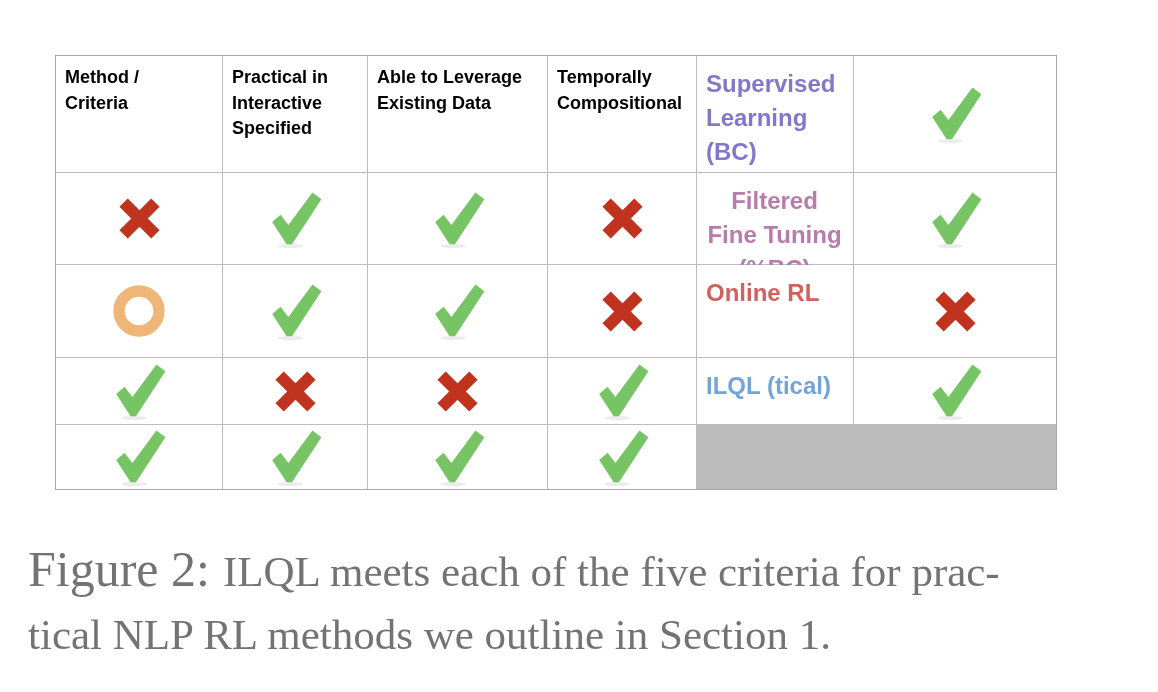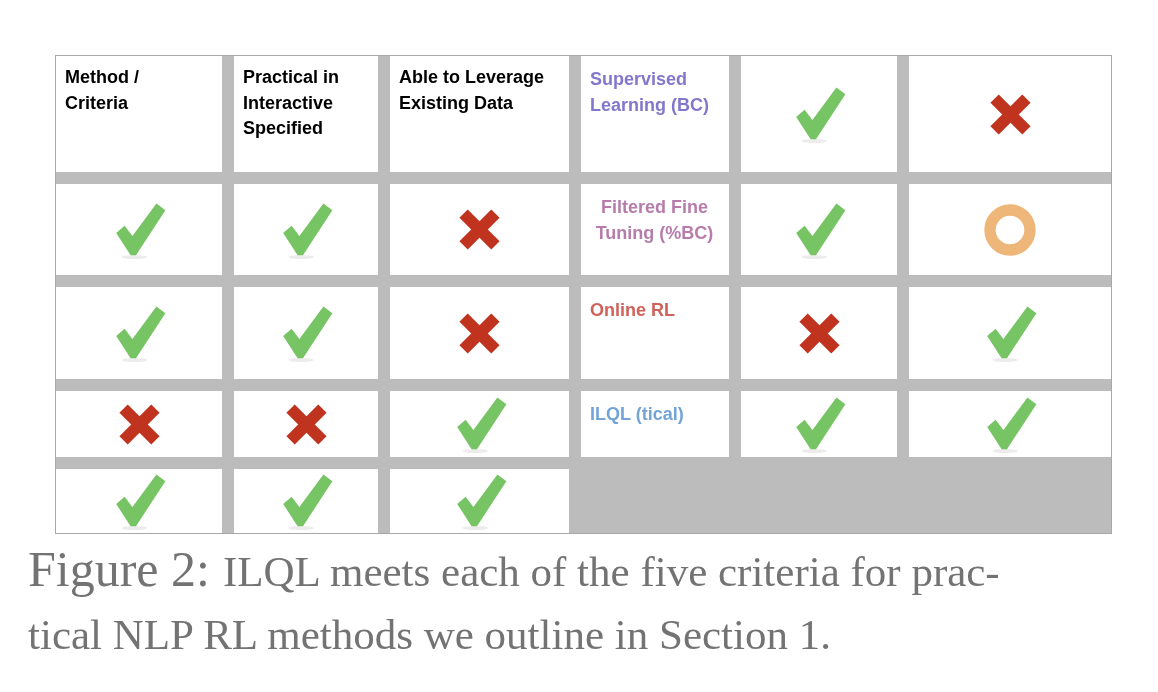--- a/index.html
+++ b/index.html
@@ -10,35 +10,35 @@
     overflow: hidden;
     font-family: "Liberation Sans", sans-serif;
   }
 
   
   .grid-table {
     position: absolute; left: 55px; top: 55px;
     display: grid;
     grid-template-columns: 166px 144px 179px 148px 156px 202px;
     grid-template-rows: 116px 91px 92px 66px 64px;
-    gap: 12px;
+    gap: 1px;
     background: #bcbcbc;          
     border: 1px solid #a8a8a8;    
   }
   .cell { background: #ffffff; box-sizing: border-box; }
   .head {
     font-weight: bold;
     font-size: 18px;
     line-height: 1.42;
     color: #000000;
     padding: 9px 20px 9px 9px;
   }
   .method {
     font-weight: bold;
-    font-size: 18px;
+    font-size: 24px;
     line-height: 1.42;
     padding: 11px 10px 9px 9px;
   }
   .icon-cell {
     display: flex;
     align-items: center;
     justify-content: center;
   }
 
   
@@ -54,20 +54,21 @@
   .cap-label { font-size: 50px; margin-right: 13px; }
 </style>
 </head>
 <body>
 
 <div class="grid-table">
 
   <div class="cell head">Method / Criteria</div>
   <div class="cell head">Practical in Interactive Specified</div>
   <div class="cell head">Able to Leverage Existing Data</div>
+  <div class="cell head">Temporally Compositional</div>
 
   <div class="cell method" style="color: rgb(131, 119, 203);"><span>Supervised Learning (BC)</span></div>
   <div class="cell icon-cell">
       <svg width="60" height="62" viewBox="0 0 100 100">
             <ellipse cx="42" cy="95" rx="21" ry="3.5" fill="#ececec"></ellipse>
             <polygon points="12,55 26,43 39,60 79,6 94,17 45,92 36,92" fill="#77c464"></polygon>
           </svg>
     </div>
   <div class="cell icon-cell">
       <svg width="49" height="49" viewBox="0 0 100 100">

